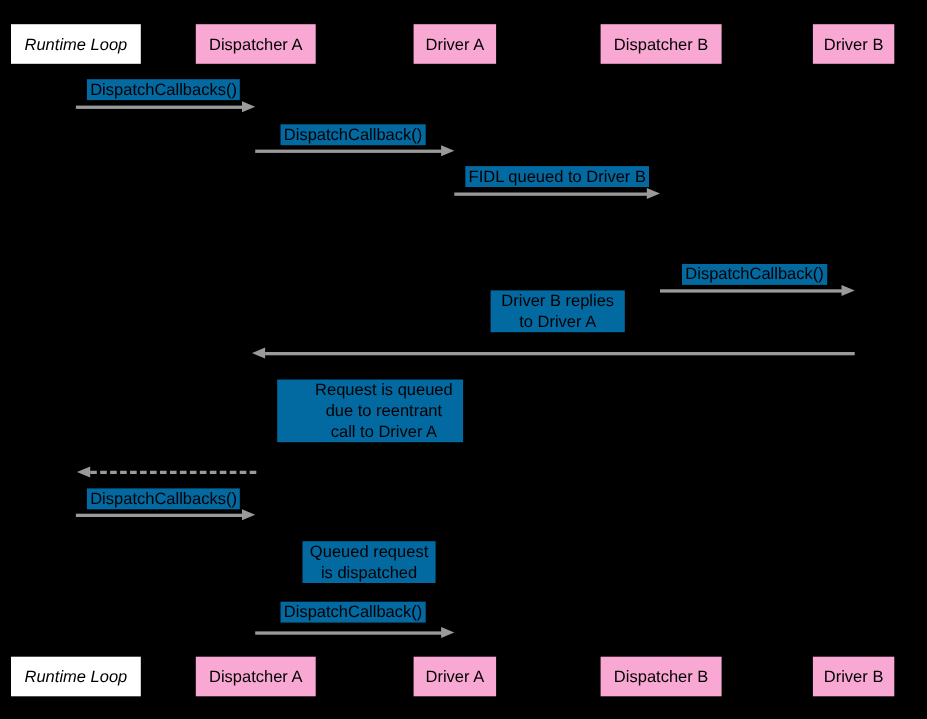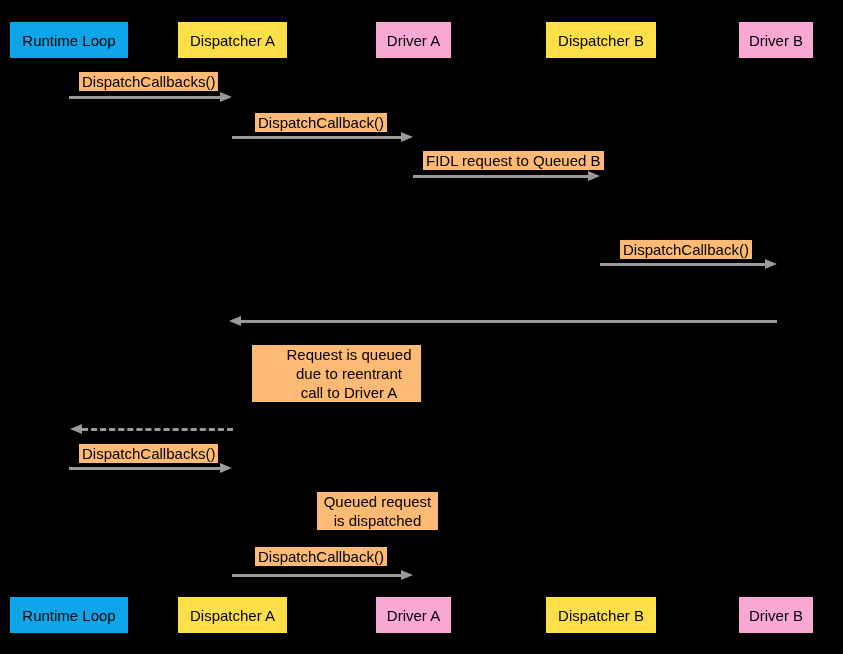--- a/index.html
+++ b/index.html
@@ -14,27 +14,27 @@
   .actor-box {
     position: absolute;
     height: 36px;
     display: flex;
     align-items: center;
     justify-content: center;
     font-size: 15px;
     color: #000;
     box-sizing: border-box;
   }
-  .fill-gray  { background: #0ea5e9; }
-  .fill-blue  { background: #fde047; }
+  .fill-gray  { background: #ffffff; font-style: italic; }
+  .fill-blue  { background: #f9a8d4; }
   .fill-green { background: #f9a8d4; }
 
   .msg-label {
     position: absolute;
-    background: #fdba74;
+    background: #0369a1;
     color: #000000;
     font-size: 15px;
     line-height: 19px;
     padding: 0 3px;
     white-space: pre-line;
   }
   .center { text-align: center; }
 
   .arrow-line {
     position: absolute;
@@ -84,44 +84,46 @@
     </div>
 
   <div class="msg-label" style="left:79px; top:72px;">DispatchCallbacks()</div>
   <div class="arrow-line" style="left:69px; top:96px; width:152px;"></div>
   <div class="arrow-head-right" style="left:220px; top:92px;"></div>
 
   <div class="msg-label" style="left:255px; top:113px;">DispatchCallback()</div>
   <div class="arrow-line" style="left:232px; top:136px; width:170px;"></div>
   <div class="arrow-head-right" style="left:401px; top:132px;"></div>
 
-  <div class="msg-label" style="left:423px; top:151px;">FIDL request to Queued B</div>
+  <div class="msg-label" style="left:423px; top:151px;">FIDL queued to Driver B</div>
   <div class="arrow-line" style="left:413px; top:175px; width:176px;"></div>
   <div class="arrow-head-right" style="left:588px; top:171px;"></div>
 
 
   <div class="msg-label" style="left:620px; top:240px;">DispatchCallback()</div>
   <div class="arrow-line" style="left:600px; top:263px; width:166px;"></div>
   <div class="arrow-head-right" style="left:765px; top:259px;"></div>
 
+  <div class="msg-label center" style="left:446px; top:264px; width:116px;">Driver B replies
+to Driver A</div>
   <div class="arrow-line" style="left:241px; top:320px; width:536px;"></div>
   <div class="arrow-head-left" style="left:229px; top:316px;"></div>
 
   <div class="msg-label center" style="left:252px; top:345px; width:138px;padding-left:28px;">Request is queued
 due to reentrant
 call to Driver A</div>
 
   <div class="arrow-line-dashed" style="left:82px; top:428px; width:151px;"></div>
   <div class="arrow-head-left" style="left:70px; top:424px;"></div>
 
   <div class="msg-label" style="left:79px; top:444px;">DispatchCallbacks()</div>
   <div class="arrow-line" style="left:69px; top:467px; width:152px;"></div>
   <div class="arrow-head-right" style="left:220px; top:463px;"></div>
 
-  <div class="msg-label center" style="left:275px; top:492px; width:115px;margin-left:42px;">Queued request
+  <div class="msg-label center" style="left:275px; top:492px; width:115px;">Queued request
 is dispatched</div>
 
   <div class="msg-label" style="left:255px; top:547px;">DispatchCallback()</div>
   <div class="arrow-line" style="left:232px; top:574px; width:170px;"></div>
   <div class="arrow-head-right" style="left:401px; top:570px;"></div>
 
   <div class="actor-box fill-gray" style="left:10px;  top:597px; width:118px;">
       <span>Runtime Loop</span>
     </div>
   <div class="actor-box fill-blue" style="left:178px; top:597px; width:109px;">

